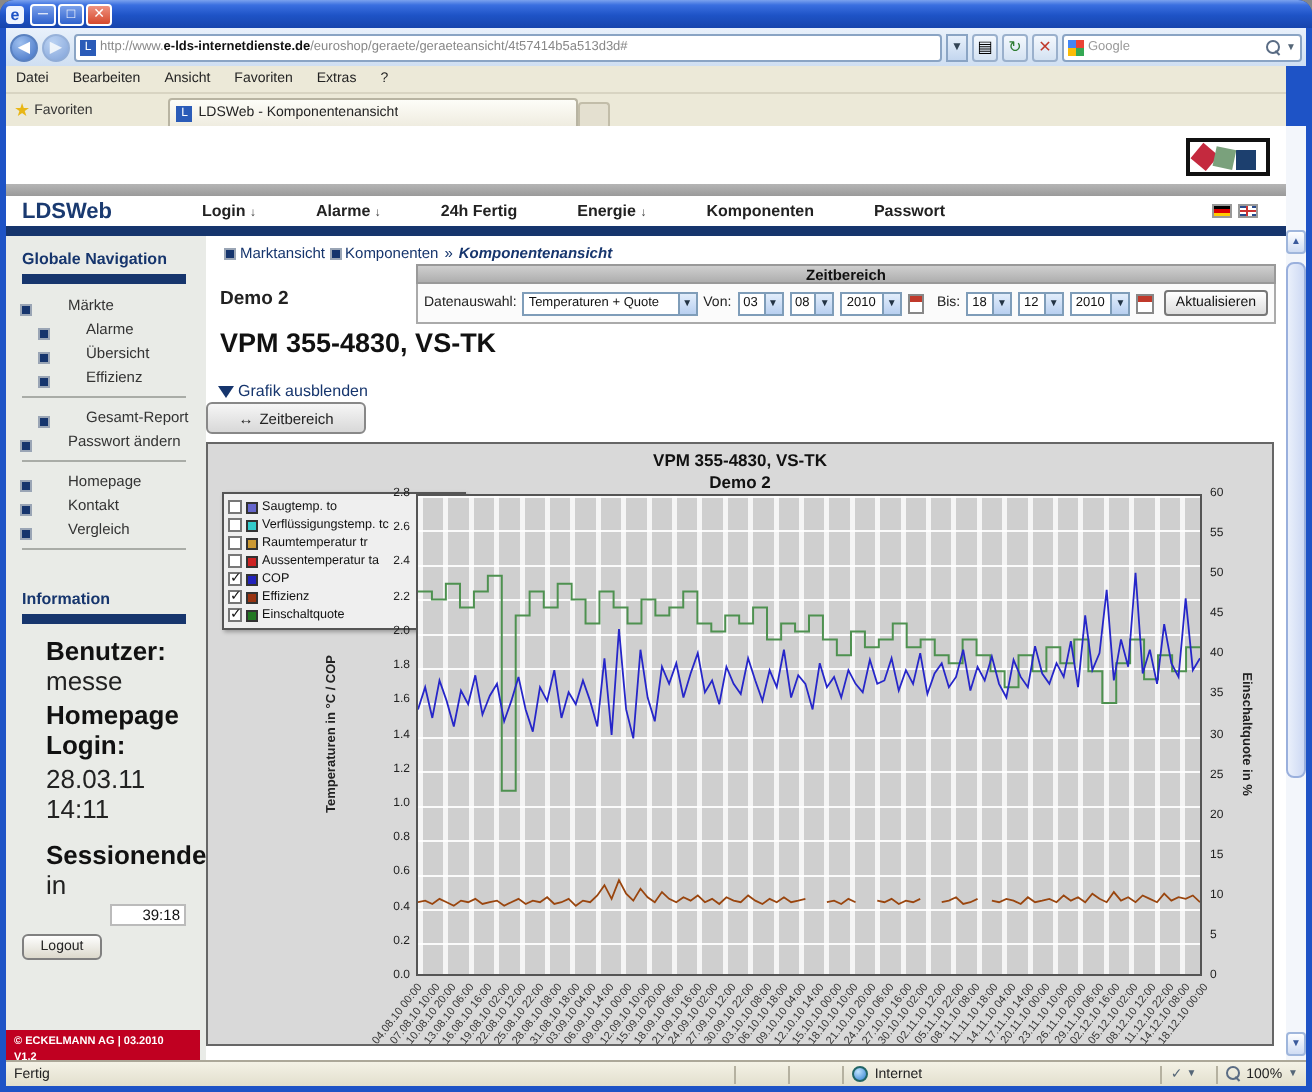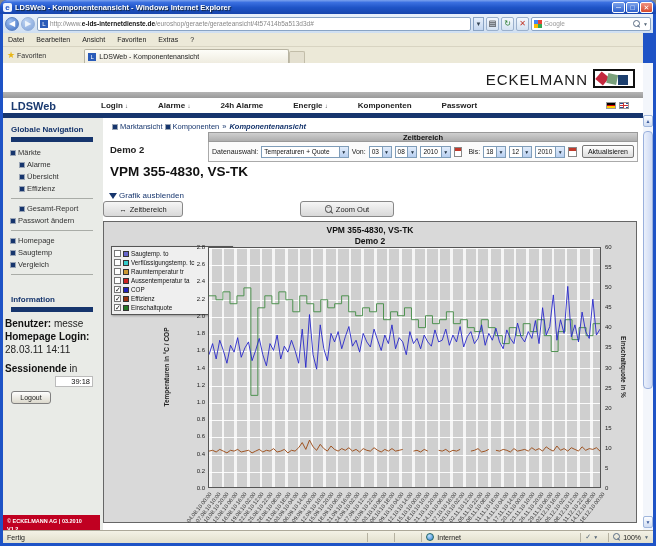--- a/index.html
+++ b/index.html
@@ -66,26 +66,26 @@
   .flag { width:10px; height:7px; border:0.5px solid #999; }
   .flag.de { background:linear-gradient(180deg,#000 33%,#d00 33% 66%,#fc0 66%); }
   .flag.gb { position:relative; background:#2a4b8d; }
   .flag.gb::before{content:"";position:absolute;inset:0;background:linear-gradient(#fff,#fff) center/100% 3px no-repeat,linear-gradient(#fff,#fff) center/3px 100% no-repeat;}
   .flag.gb::after{content:"";position:absolute;inset:0;background:linear-gradient(#c33,#c33) center/100% 1.4px no-repeat,linear-gradient(#c33,#c33) center/1.4px 100% no-repeat;}
   .navbarline { position:absolute; left:0; top:50px; width:640px; height:5px; background:#16356d; }
 
   .sidebar { position:absolute; left:0; top:55px; width:100px; height:412px; background:#e9ebe7; }
   .sb-head { font-size:8px; font-weight:bold; color:#16356d; margin:7px 0 3px 8px; }
   .sb-bar { width:82px; height:5px; background:#16356d; margin-left:8px; margin-bottom:6px; }
-  .sb-item { display:flex; align-items:center; gap:3px; margin:3px 0 3px 8px; }
+  .sb-item { display:flex; align-items:flex-end; gap:19px; margin:3px 0 3px 8px; }
   .sb-item.ind { margin-left:17px; }
   .sb-bullet { width:4px; height:4px; background:#16356d; outline:1px solid #9aa5b5; flex:none; }
   .sb-label { font-size:7.5px; color:#333; }
   .sb-sep { width:82px; height:0; border-top:1px solid #a9aca7; margin:5px 0 5px 8px; }
-  .sb-text { font-size:10px; color:#222; margin:2px 0 2px 2px; }
+  .sb-text { font-size:13px; color:#222; margin:2px 0 2px 20px; }
   .sb-text b { color:#111; }
   .session-box { width:38px; height:11px; background:#fff; border:1px solid #bbb; font-size:7.5px; text-align:right; line-height:10px; padding-right:2px; margin:2px 0 4px 52px; color:#111; }
   .logout-btn { width:40px; height:13px; margin-left:8px; background:linear-gradient(180deg,#fefefe,#dcd9cc); border:1px solid #808080; border-radius:3px; font-size:7px; text-align:center; line-height:11px; color:#222; }
   .redbox { position:absolute; left:0; top:397px; width:97px; height:22px; background:#c00021; color:#fff; font-size:5.5px; font-weight:bold; padding:3px 4px; line-height:1.4; }
 
   .main { position:absolute; left:100px; top:55px; width:540px; height:412px; background:#fff; }
   .breadcrumb { position:absolute; left:10px; top:4px; display:flex; align-items:center; gap:3px; font-size:7.5px; color:#16356d; }
   .bc-bullet { width:4px; height:4px; background:#16356d; outline:1px solid #9aa5b5; }
   .bc-current { font-style:italic; font-weight:bold; }
   .market-name { position:absolute; left:7px; top:26px; font-size:9.5px; font-weight:bold; color:#222; }
@@ -141,21 +141,20 @@
   .st-right { display:flex; align-items:center; padding-right:4px; }
   .st-zone { display:flex; align-items:center; width:150px; }
 </style>
 </head>
 <body>
 
 <div class="screen">
 
   <div class="titlebar">
     <div class="ticon">e</div>
-    <div class="ttext">LDSWeb - Komponentenansicht - Windows Internet Explorer</div>
     <div class="winbtns">
       <div class="winbtn">─</div>
       <div class="winbtn">□</div>
       <div class="winbtn close">✕</div>
     </div>
   </div>
 
   <div class="addressbar">
     <div class="navcircle">◀</div>
     <div class="navcircle fwd">▶</div>
@@ -195,34 +194,33 @@
     <div class="tab">
       <div class="favicon">L</div>
       <span class="tabtext">LDSWeb - Komponentenansicht</span>
     </div>
     <div class="tabstub"></div>
   </div>
 
   <div class="viewport">
 
     <div class="brandrow">
-      <div class="brandword">ECKELMANN</div>
       <div class="brandbox">
         <div class="shp red"></div>
         <div class="shp green"></div>
         <div class="shp blue"></div>
       </div>
     </div>
     <div class="graystrip"></div>
 
     <div class="mainnav">
       <div class="appname">LDSWeb</div>
       <span class="navitem"><span>Login</span> <span class="arr">↓</span></span>
       <span class="navitem"><span>Alarme</span> <span class="arr">↓</span></span>
-      <span class="navitem"><span>24h Alarme</span></span>
+      <span class="navitem"><span>24h Fertig</span></span>
       <span class="navitem"><span>Energie</span> <span class="arr">↓</span></span>
       <span class="navitem"><span>Komponenten</span></span>
       <span class="navitem"><span>Passwort</span></span>
       <div class="flags">
         <div class="flag de"></div>
         <div class="flag gb"></div>
       </div>
     </div>
     <div class="navbarline"></div>
 
@@ -254,21 +252,21 @@
           <span class="sb-bullet"></span>
           <span class="sb-label">Passwort ändern</span>
         </div>
       <div class="sb-sep"></div>
       <div class="sb-item">
           <span class="sb-bullet"></span>
           <span class="sb-label">Homepage</span>
         </div>
       <div class="sb-item">
           <span class="sb-bullet"></span>
-          <span class="sb-label">Saugtemp</span>
+          <span class="sb-label">Kontakt</span>
         </div>
       <div class="sb-item">
           <span class="sb-bullet"></span>
           <span class="sb-label">Vergleich</span>
         </div>
       <div class="sb-sep"></div>
 
       <div class="sb-head" style="margin-top:20px;">Information</div>
       <div class="sb-bar"></div>
       <div class="sb-text"><b>Benutzer:</b> <span>messe</span></div>
@@ -336,26 +334,20 @@
 
       <div class="comp-title">VPM 355-4830, VS-TK</div>
       <div class="graph-toggle">
         <span class="tri-down"></span>
         <span>Grafik ausblenden</span>
       </div>
 
       <div class="cbtn" style="left:0px; width:80px;">
         <span>↔</span>
           <span>Zeitbereich</span>
-      </div>
-      <div class="cbtn" style="left:197px; width:94px;">
-        <span class="zmag">
-            <span class="pm">−</span>
-          </span>
-          <span>Zoom Out</span>
       </div>
 
       <div class="chart-panel">
         <div class="ch-title">VPM 355-4830, VS-TK</div>
         <div class="ch-sub">Demo 2</div>
 
         <div class="axisL">Temperaturen in °C / COP</div>
         <div class="axisR">Einschaltquote in %</div>
 
         <div class="legend">

